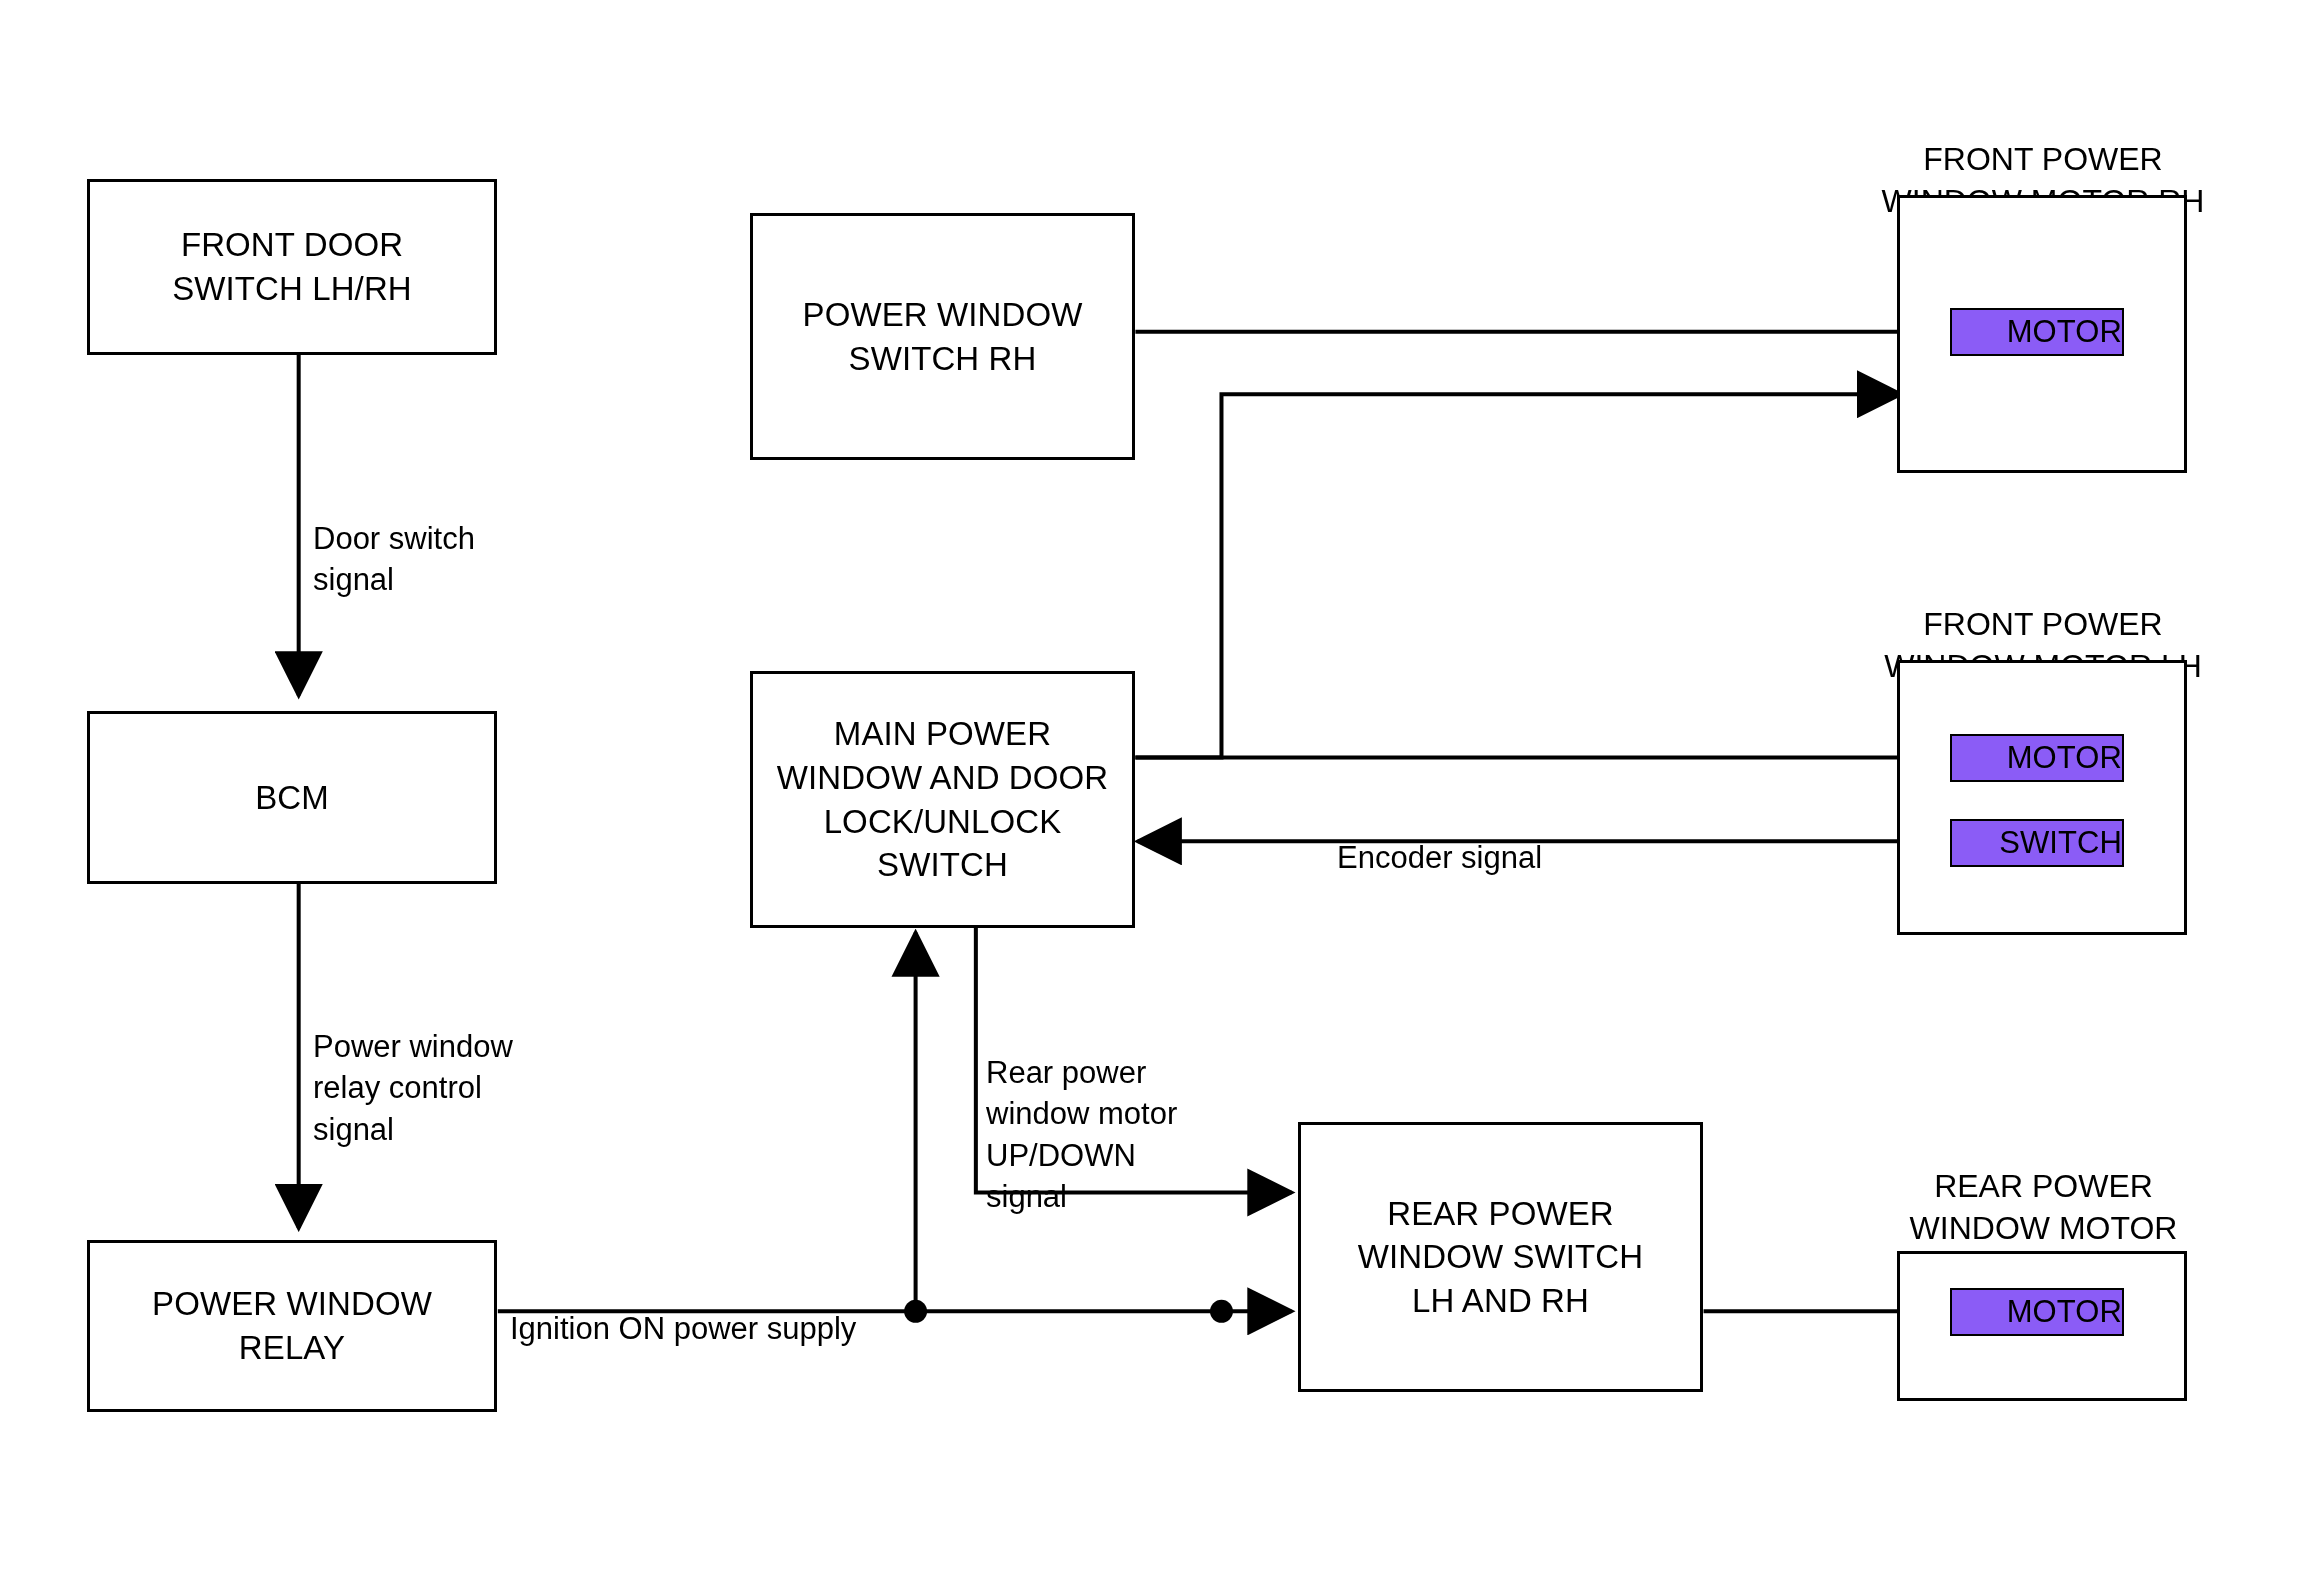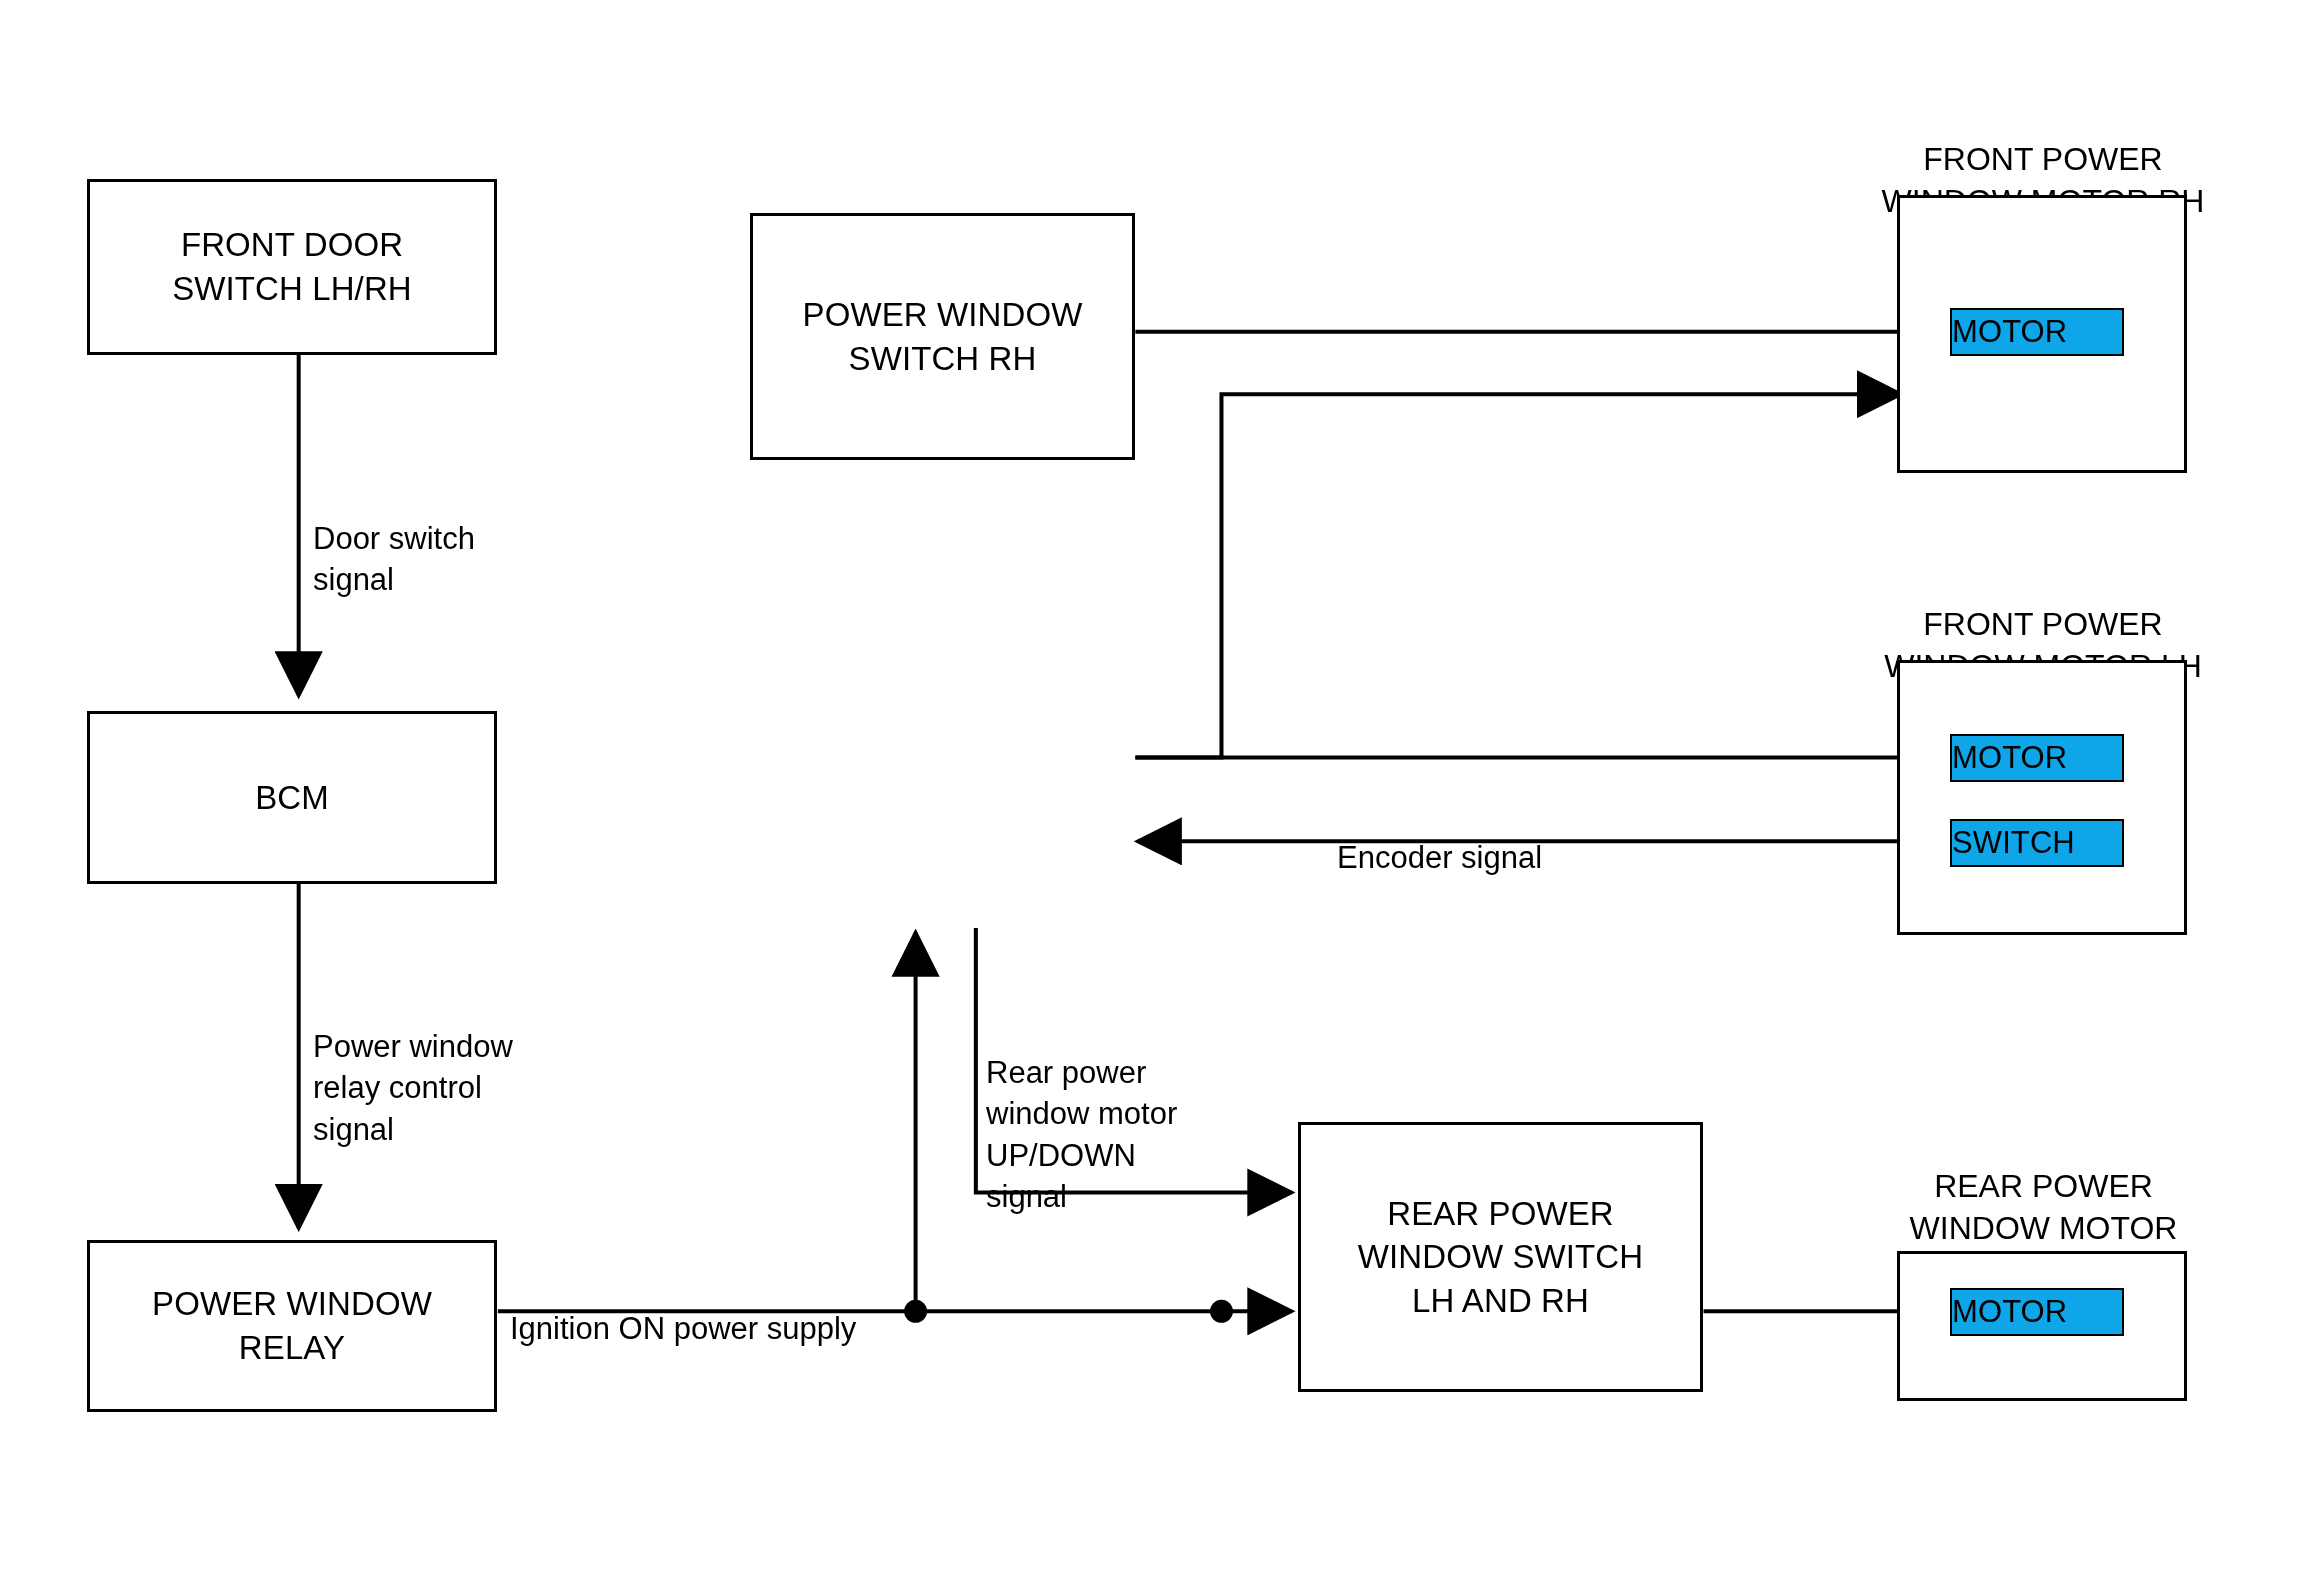--- a/index.html
+++ b/index.html
@@ -47,24 +47,24 @@
     text-align: center;
     font-size: 32px;
     line-height: 1.32;
     white-space: pre-line;
     color: #000000;
   }
   .inner-box {
     position: absolute;
     box-sizing: border-box;
     border: 2.9px solid #000000;
-    background: #0ea5e9;
+    background: #8b5cf6;
     display: flex;
     align-items: center;
-    justify-content: flex-start;
+    justify-content: flex-end;
   }
   .inner-box .node-label {
     font-size: 31px;
   }
   .wire-label {
     position: absolute;
     font-size: 31px;
     line-height: 1.34;
     white-space: pre-line;
     color: #000000;
@@ -141,20 +141,26 @@
   <div class="node-box" style="left:87px; top:1240px; width:410px; height:172px;">
     <span class="node-label">POWER WINDOW
 RELAY</span>
   </div>
 
   <div class="node-box" style="left:750px; top:213px; width:385px; height:247px;">
     <span class="node-label">POWER WINDOW
 SWITCH RH</span>
   </div>
 
+  <div class="node-box" style="left:750px; top:671px; width:385px; height:257px;">
+    <span class="node-label">MAIN POWER
+WINDOW AND DOOR
+LOCK/UNLOCK
+SWITCH</span>
+  </div>
 
   <div class="node-box" style="left:1298px; top:1122px; width:405px; height:270px;">
     <span class="node-label">REAR POWER
 WINDOW SWITCH
 LH AND RH</span>
   </div>
 
   <div class="outer-title" style="left:1871px; top:96px; width:344px;">
     <span>FRONT POWER
 WINDOW MOTOR RH</span>

